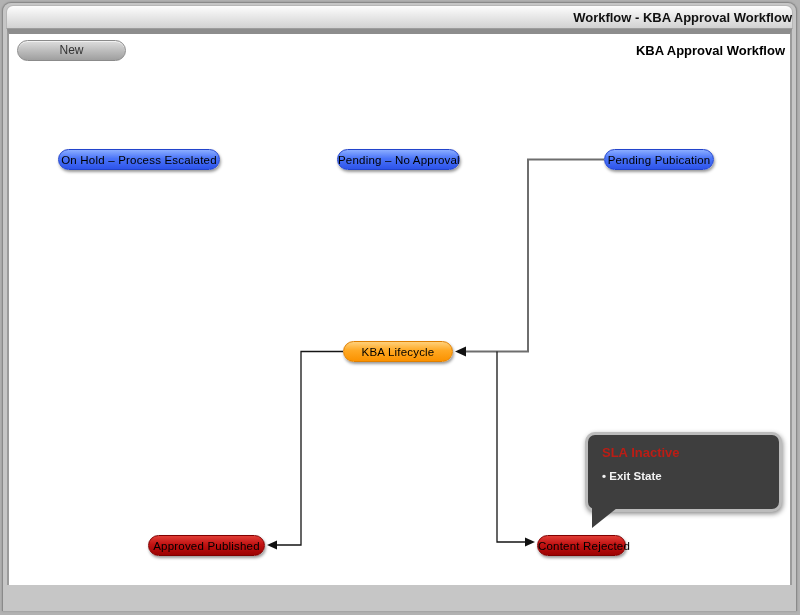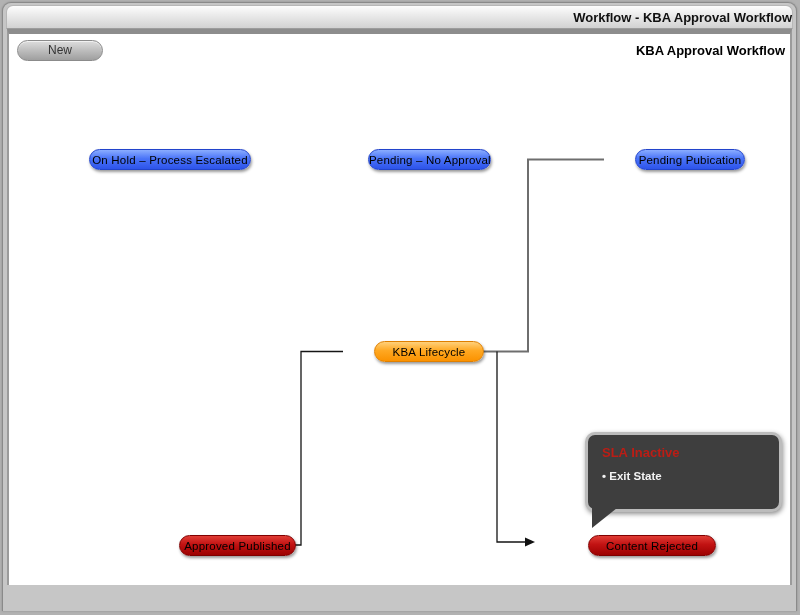--- a/index.html
+++ b/index.html
@@ -24,48 +24,48 @@
          border:1px solid #8f8f8f; border-bottom:none;
          border-radius:11px 11px 0 0; cursor:default; }
   .tab.active   { left:26px;  width:100px; background:linear-gradient(#f4f4f4,#d8d8d8); }
   .tab.inactive { left:133px; width:104px; background:linear-gradient(#c9c9c9,#a4a4a4); }
 
   .content { position:relative; margin:0 4px; height:556px; background:#ffffff;
              border-left:2px solid #9b9b9b; border-right:2px solid #9b9b9b;
              border-top:5px solid #8d8d8d; }
   .canvas { position:absolute; left:0; top:0; width:781px; height:551px; }
 
-  .btn-new { position:absolute; left:8px; top:6px; width:86px; height:21px;
+  .btn-new { position:absolute; left:8px; top:6px; width:109px; height:21px;
              border:1px solid #8b8b8b; border-radius:11px;
              background:linear-gradient(#dedede,#bdbdbd 50%,#9f9f9f);
              font-size:12px; color:#333; text-align:center; line-height:19px;
              box-shadow:inset 0 1px 0 rgba(255,255,255,.6); cursor:pointer; }
 
   .diagram-heading { position:absolute; right:5px; top:9px; font-size:13px;
                      font-weight:bold; color:#000; }
 
   svg.connectors { position:absolute; left:0; top:0; pointer-events:none; }
 
   .node { position:absolute; height:21px; border-radius:11px; text-align:center;
           line-height:20px; font-size:11.5px; letter-spacing:.2px; color:#000;
           white-space:nowrap; box-shadow:1px 2px 3px rgba(0,0,0,.40);
-          border:1px solid; cursor:pointer;margin-left:31px; }
+          border:1px solid; cursor:pointer; }
   .node.blue   { background:linear-gradient(#8aadff,#4a74f8 45%,#2d53ea);
                  border-color:#2244cc; }
   .node.orange { background:linear-gradient(#ffd07a,#ffa822 45%,#fb9200);
                  border-color:#df7f00; }
   .node.red    { background:linear-gradient(#e03c35,#c11212 45%,#9d0202);
                  border-color:#800000; }
 
   .n-onhold   { left:49px;  top:115px; width:162px; }
   .n-pending  { left:328px; top:115px; width:123px; }
   .n-pubic    { left:595px; top:115px; width:110px; }
   .n-kba      { left:334px; top:307px; width:110px; }
   .n-approved { left:139px; top:501px; width:117px; }
-  .n-rejected { left:548px; top:501px; width:128px; }
+  .n-rejected { left:528px; top:501px; width:89px; }
 
   .tooltip { position:absolute; left:576px; top:398px; width:197px; height:80px;
              background:#3e3e3e; border:3px solid #bcbcbc; border-radius:10px;
              box-shadow:1px 2px 5px rgba(0,0,0,.45); padding:10px 16px 0 14px; }
   .tooltip:after { content:""; position:absolute; left:4px; bottom:-19px;
                    width:0; height:0; border-top:20px solid #3e3e3e;
                    border-right:25px solid transparent; }
   .tooltip .tt-title { font-size:13px; font-weight:bold; color:#bb1d15;
                        margin-bottom:7px; }
   .tooltip .tt-item  { font-size:11.5px; font-weight:bold; color:#f3f3f3;

